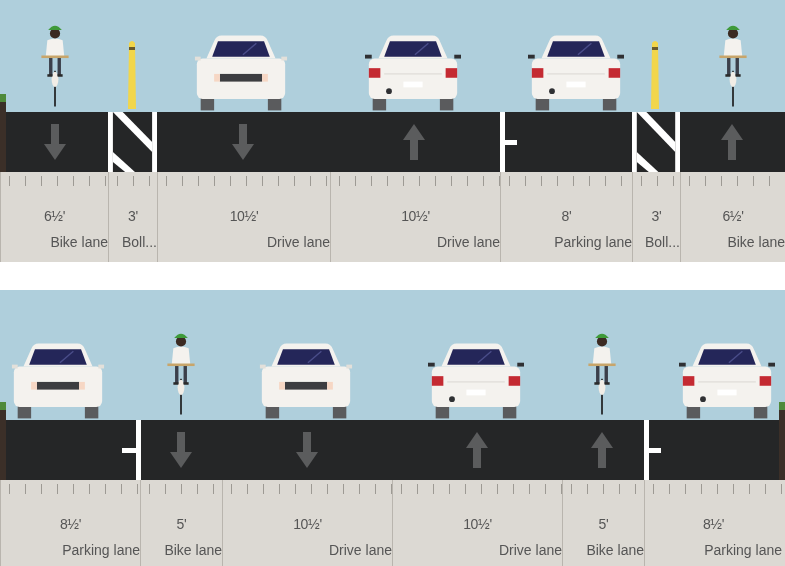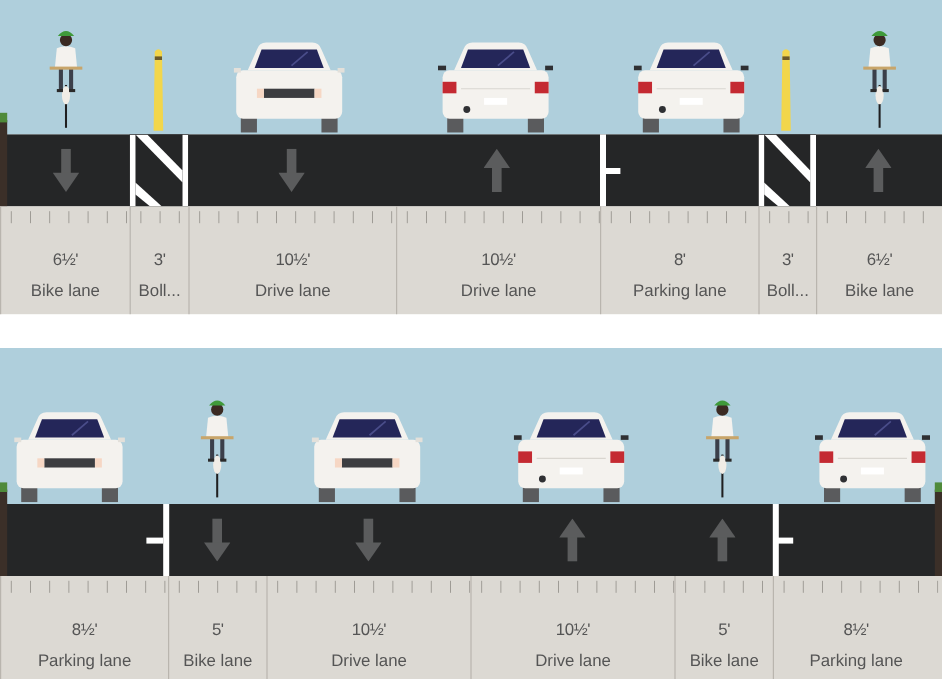--- a/index.html
+++ b/index.html
@@ -7,21 +7,21 @@
   .panel { position: absolute; left: 0; width: 785px; overflow: hidden; padding-left: 35px; }
   .sky { position: absolute; left: 0; right: 0; top: 0; background: #afcfdc; }
   .road { position: absolute; left: 0; right: 0; background: #252627; }
   .ruler { position: absolute; left: 0; right: 0; bottom: 0; background: #dcd9d3; }
   .lane-col { position: absolute; top: 0; bottom: 0; border-left: 1px solid #b9b5ae; box-sizing: border-box; }
   .lane-col:first-child { border-left: 1px solid #b9b5ae; }
   .ticks { position: absolute; left: 0; right: 0; top: 0; height: 14px;
     background-image: linear-gradient(to right, #9d9a94 1px, transparent 1px);
     background-size: 16px 10px; background-repeat: repeat-x; background-position: 8px 4px; }
   .width-label { position: absolute; left: 0; right: 0; text-align: center; font-size: 14px; color: #555; letter-spacing: -0.3px; }
-  .name-label { position: absolute; left: 0; right: 0; text-align: center; font-size: 14px; color: #555; white-space: nowrap; overflow: hidden; }
+  .name-label { position: absolute; left: 0; right: 0; text-align: right; font-size: 14px; color: #555; white-space: nowrap; overflow: hidden; }
   .arrow { position: absolute; width: 22px; height: 36px; }
   .arrow svg { width: 22px; height: 36px; display: block; }
   .buffer { position: absolute; background: #252627; }
   .buffer svg { width: 100%; height: 100%; display: block; }
   .park-line { position: absolute; width: 5px; background: #ffffff; }
   .park-tick { position: absolute; height: 5px; width: 14px; background: #ffffff; }
   .car, .bike, .bollard { position: absolute; }
   .car svg, .bike svg, .bollard svg { display: block; width: 100%; height: 100%; }
   .curb { position: absolute; width: 6px; background: #3b2f28; }
   .curb-green { position: absolute; width: 6px; height: 8px; background: #4f8a3a; }

